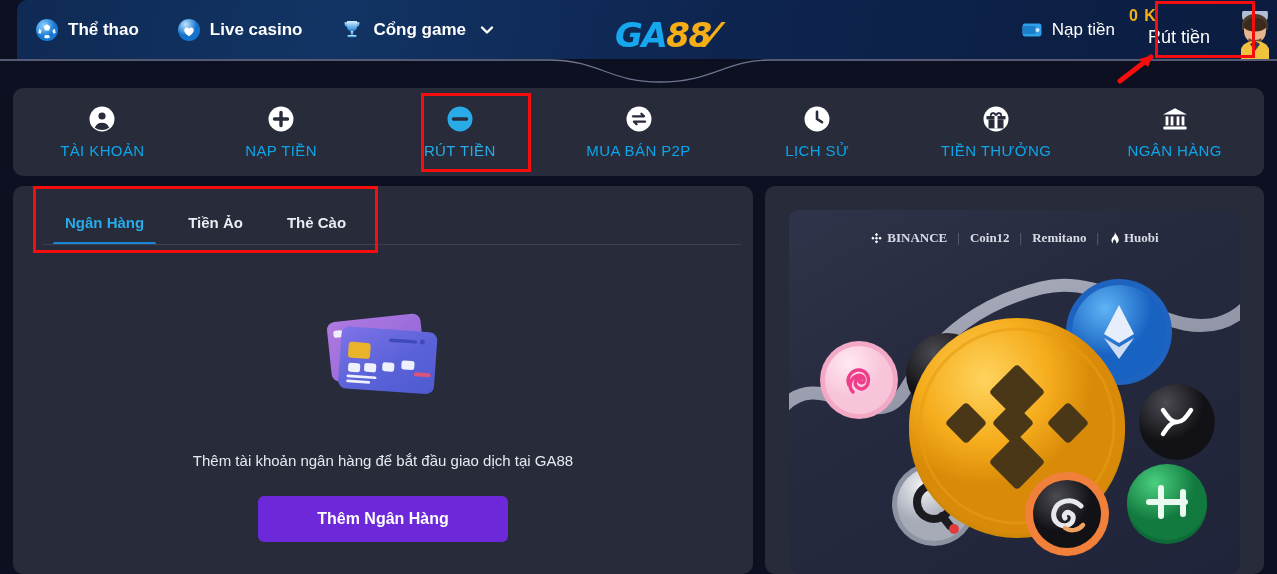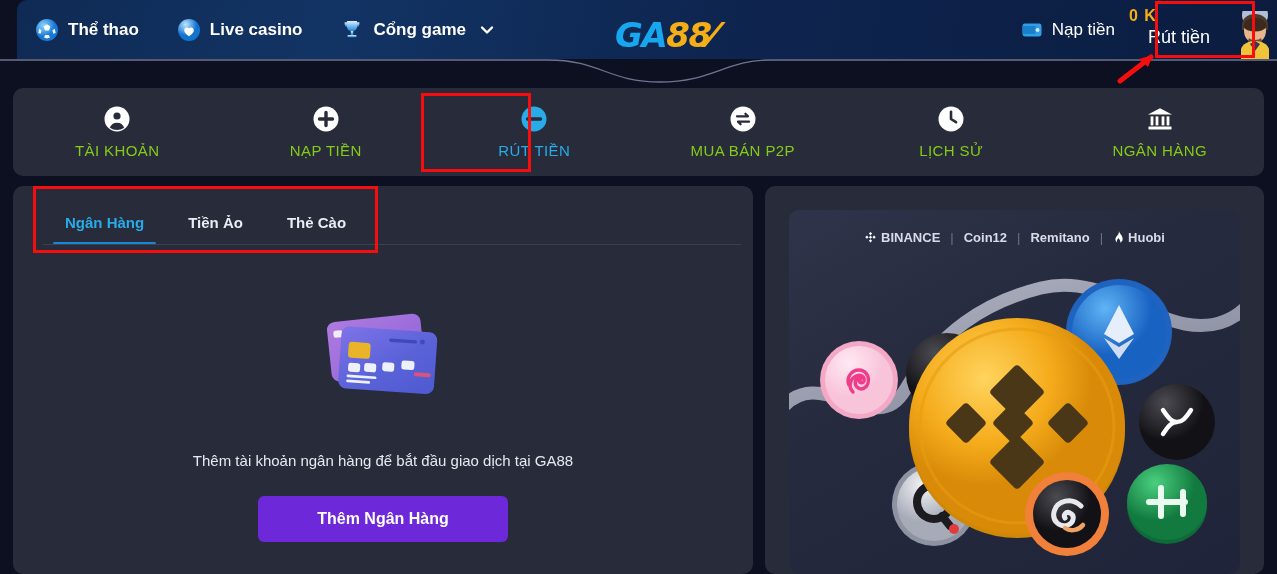--- a/index.html
+++ b/index.html
@@ -68,21 +68,21 @@
 
   
   .navbar {
     position: absolute; left: 13px; top: 88px; width: 1251px; height: 88px;
     background: #272b3a; border-radius: 10px;
     display: flex; align-items: center;
   }
   .navtab {
     flex: 1; display: flex; flex-direction: column; align-items: center;
     justify-content: center; gap: 9px; cursor: pointer; height: 100%;
-    color: #84cc16; font-size: 15px; letter-spacing: .4px;
+    color: #0ea5e9; font-size: 15px; letter-spacing: .4px;
   }
   .navtab.active { color: #29abe8; }
   .navtab .nic { width: 28px; height: 28px; display: block; }
 
   
   .left-panel {
     position: absolute; left: 13px; top: 186px; width: 740px; height: 388px;
     background: #272b3a; border-radius: 10px;
   }
   .subtabs {
@@ -115,20 +115,21 @@
   }
 
   .right-panel {
     position: absolute; left: 765px; top: 186px; width: 499px; height: 388px;
     background: #272b3a; border-radius: 10px; padding: 24px;
   }
   .promo {
     position: relative; width: 451px; height: 364px; border-radius: 10px;
     background: linear-gradient(150deg, #30344a 0%, #262a3e 40%, #20243a 100%);
     overflow: hidden;
+    font-family: Liberation Serif, serif;
   }
   .brands {
     position: absolute; top: 20px; left: 0; width: 100%;
     display: flex; align-items: center; justify-content: center; gap: 10px;
     color: #d9dce6; font-size: 13px; font-weight: bold;
   }
   .brand { display: flex; align-items: center; gap: 4px; white-space: nowrap; }
   .bsep { color: #6d7284; font-weight: normal; }
   .coins { position: absolute; left: 0; top: 52px; width: 451px; height: 312px; }
 
@@ -291,20 +292,32 @@
     <div class="navtab">
       <span>
         <svg class="nic" viewBox="0 0 28 28">
           <circle cx="14" cy="14" r="12.5" fill="#fff"></circle>
           <path d="M14 6.8V14l5 3.2" fill="none" stroke="#272b3a" stroke-width="2.6" stroke-linecap="round" stroke-linejoin="round"></path>
         </svg>
       </span>
       <span>LỊCH SỬ</span>
     </div>
 
+    <div class="navtab">
+      <span>
+        <svg class="nic" viewBox="0 0 28 28">
+          <circle cx="14" cy="14" r="12.5" fill="#fff"></circle>
+          <rect x="4.5" y="11" width="19" height="3.4" fill="#272b3a"></rect>
+          <rect x="6.5" y="14.4" width="15" height="9" fill="#272b3a"></rect>
+          <rect x="12.5" y="7" width="3" height="16.4" fill="#fff"></rect>
+          <path d="M14 10.5c-1.5-3.4-5.6-3-5 .2M14 10.5c1.5-3.4 5.6-3 5 .2" fill="none" stroke="#272b3a" stroke-width="2"></path>
+        </svg>
+      </span>
+      <span>TIỀN THƯỞNG</span>
+    </div>
 
     <div class="navtab">
       <span>
         <svg class="nic" viewBox="0 0 28 28">
           <path d="M14 3.2L26 9.6H2z" fill="#fff"></path>
           <rect x="4.6" y="11.4" width="2.8" height="9" fill="#fff"></rect>
           <rect x="9.6" y="11.4" width="2.8" height="9" fill="#fff"></rect>
           <rect x="15.6" y="11.4" width="2.8" height="9" fill="#fff"></rect>
           <rect x="20.6" y="11.4" width="2.8" height="9" fill="#fff"></rect>
           <rect x="2.4" y="21.6" width="23.2" height="3" rx="0.8" fill="#fff"></rect>

